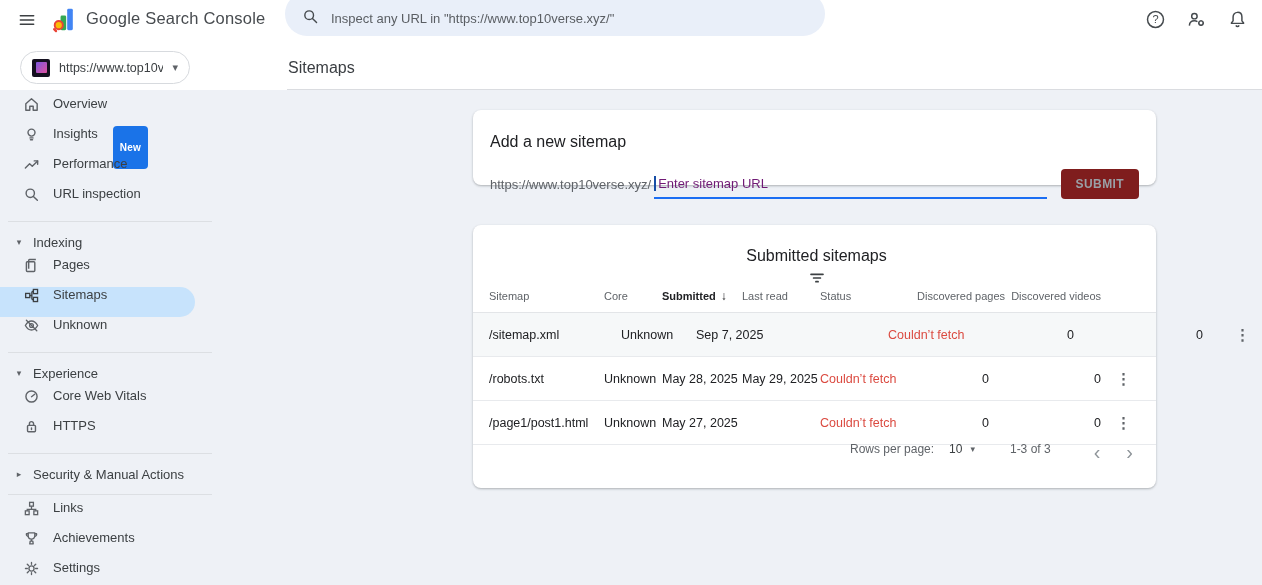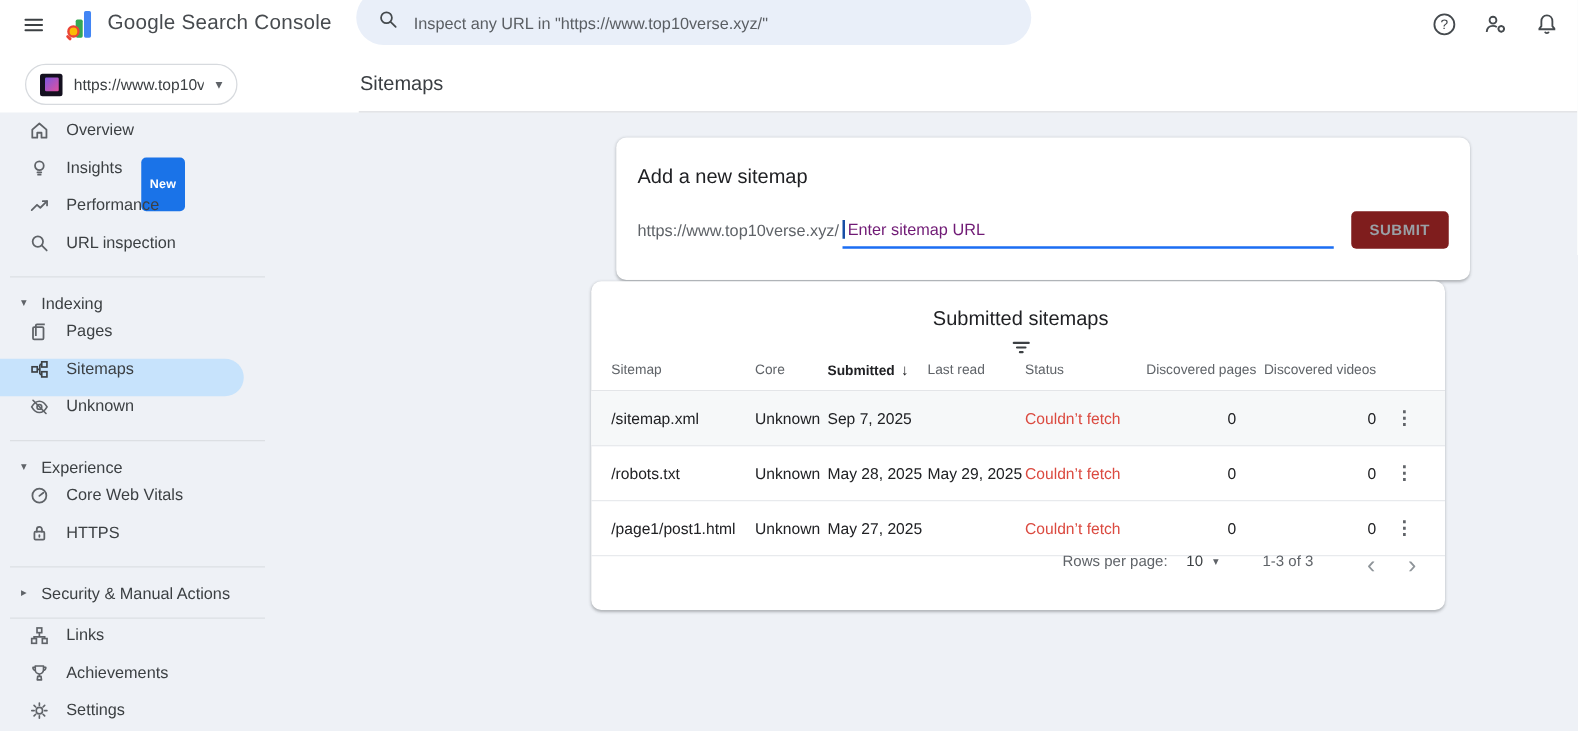--- a/index.html
+++ b/index.html
@@ -37,21 +37,21 @@
   .nicon{width:17px;height:17px;display:flex;align-items:center;justify-content:center;flex:0 0 auto;}
   .nicon svg{display:block;}
   .nav-section{height:30px;display:flex;align-items:center;gap:9px;padding-left:14px;font-size:13px;color:#3c4043;cursor:pointer;}
   .sec-caret{width:10px;font-size:9px;color:#5f6368;text-align:center;}
   .nav-divider{height:1px;width:204px;background:#dcdfe3;margin:5px 0 5px 8px;}
   .badge-new{background:#1a73e8;color:#fff;font-size:10px;font-weight:700;padding:16px 7px;border-radius:4px;margin-left:2px;letter-spacing:.2px;}
 
   
   .card{position:absolute;left:473px;width:683px;background:#fff;border-radius:8px;z-index:3;
         box-shadow:0 1px 2px rgba(60,64,67,.25),0 1px 3px rgba(60,64,67,.12);}
-  .add-card{top:110px;height:114px;margin-left:20px;}
+  .add-card{top:110px;height:75px;}
   .table-card{top:225px;height:263px;}
   .card-title{font-size:16px;color:#202124;}
 
   .add-card .card-title{position:absolute;left:17px;top:23px;}
   .add-form{position:absolute;left:17px;right:17px;top:59px;display:flex;align-items:center;}
   .url-prefix{font-size:13px;color:#5f6368;white-space:nowrap;}
   .fake-input{flex:1;margin-left:3px;margin-right:14px;height:27px;border-bottom:2px solid #1b6ef3;display:flex;align-items:center;cursor:text;}
   .caret-bar{width:2px;height:15px;background:#174ea6;margin-right:2px;}
   .input-ph{font-size:13px;color:#701a75;white-space:nowrap;}
   .submit-btn{background:#7f1d1d;border:none;border-radius:4px;color:#9aa0a6;font-size:12px;font-weight:600;
@@ -60,21 +60,21 @@
   .table-card-head{position:absolute;left:17px;right:13px;top:22px;display:flex;justify-content:space-between;align-items:center;flex-direction:column;}
   .filter-btn{background:none;border:none;padding:4px;cursor:pointer;}
 
   .table{position:absolute;left:0;right:0;top:54px;}
   .row-grid{display:grid;grid-template-columns:115px 58px 80px 78px 97px 72px 112px 38px;align-items:center;padding:0 16px;}
   .thead{height:33px;font-size:11px;color:#5f6368;border-bottom:1px solid #e3e5e8;}
   .thead span{white-space:nowrap;}
   .th-sorted{color:#202124;font-weight:700;}
   .sort-arrow{font-size:12px;font-weight:400;color:#202124;margin-left:5px;}
   .trow{height:43px;font-size:12.5px;color:#202124;border-bottom:1px solid #e8eaed;}
-  .trow.tinted{background:#f6f8f9;}
+  .trow.tinted{background:#f6f8f9;gap:17px;}
   .c-status{color:#db4a40;}
   .c-num{text-align:right;}
   .kebab-btn{justify-self:end;background:none;border:none;color:#5f6368;font-size:15px;font-weight:700;
              padding:2px 8px 2px 2px;cursor:pointer;font-family:inherit;line-height:1;}
 
   .pager{position:absolute;left:0;right:0;bottom:0;height:46px;display:flex;align-items:flex-start;justify-content:flex-end;
          font-size:12px;color:#5f6368;padding-right:10px;box-sizing:border-box;}
   .rpp-label{margin-right:15px;}
   .rpp-select{display:flex;align-items:center;gap:8px;margin-right:35px;color:#3c4043;cursor:pointer;}
   .rpp-caret{font-size:9px;color:#5f6368;}

